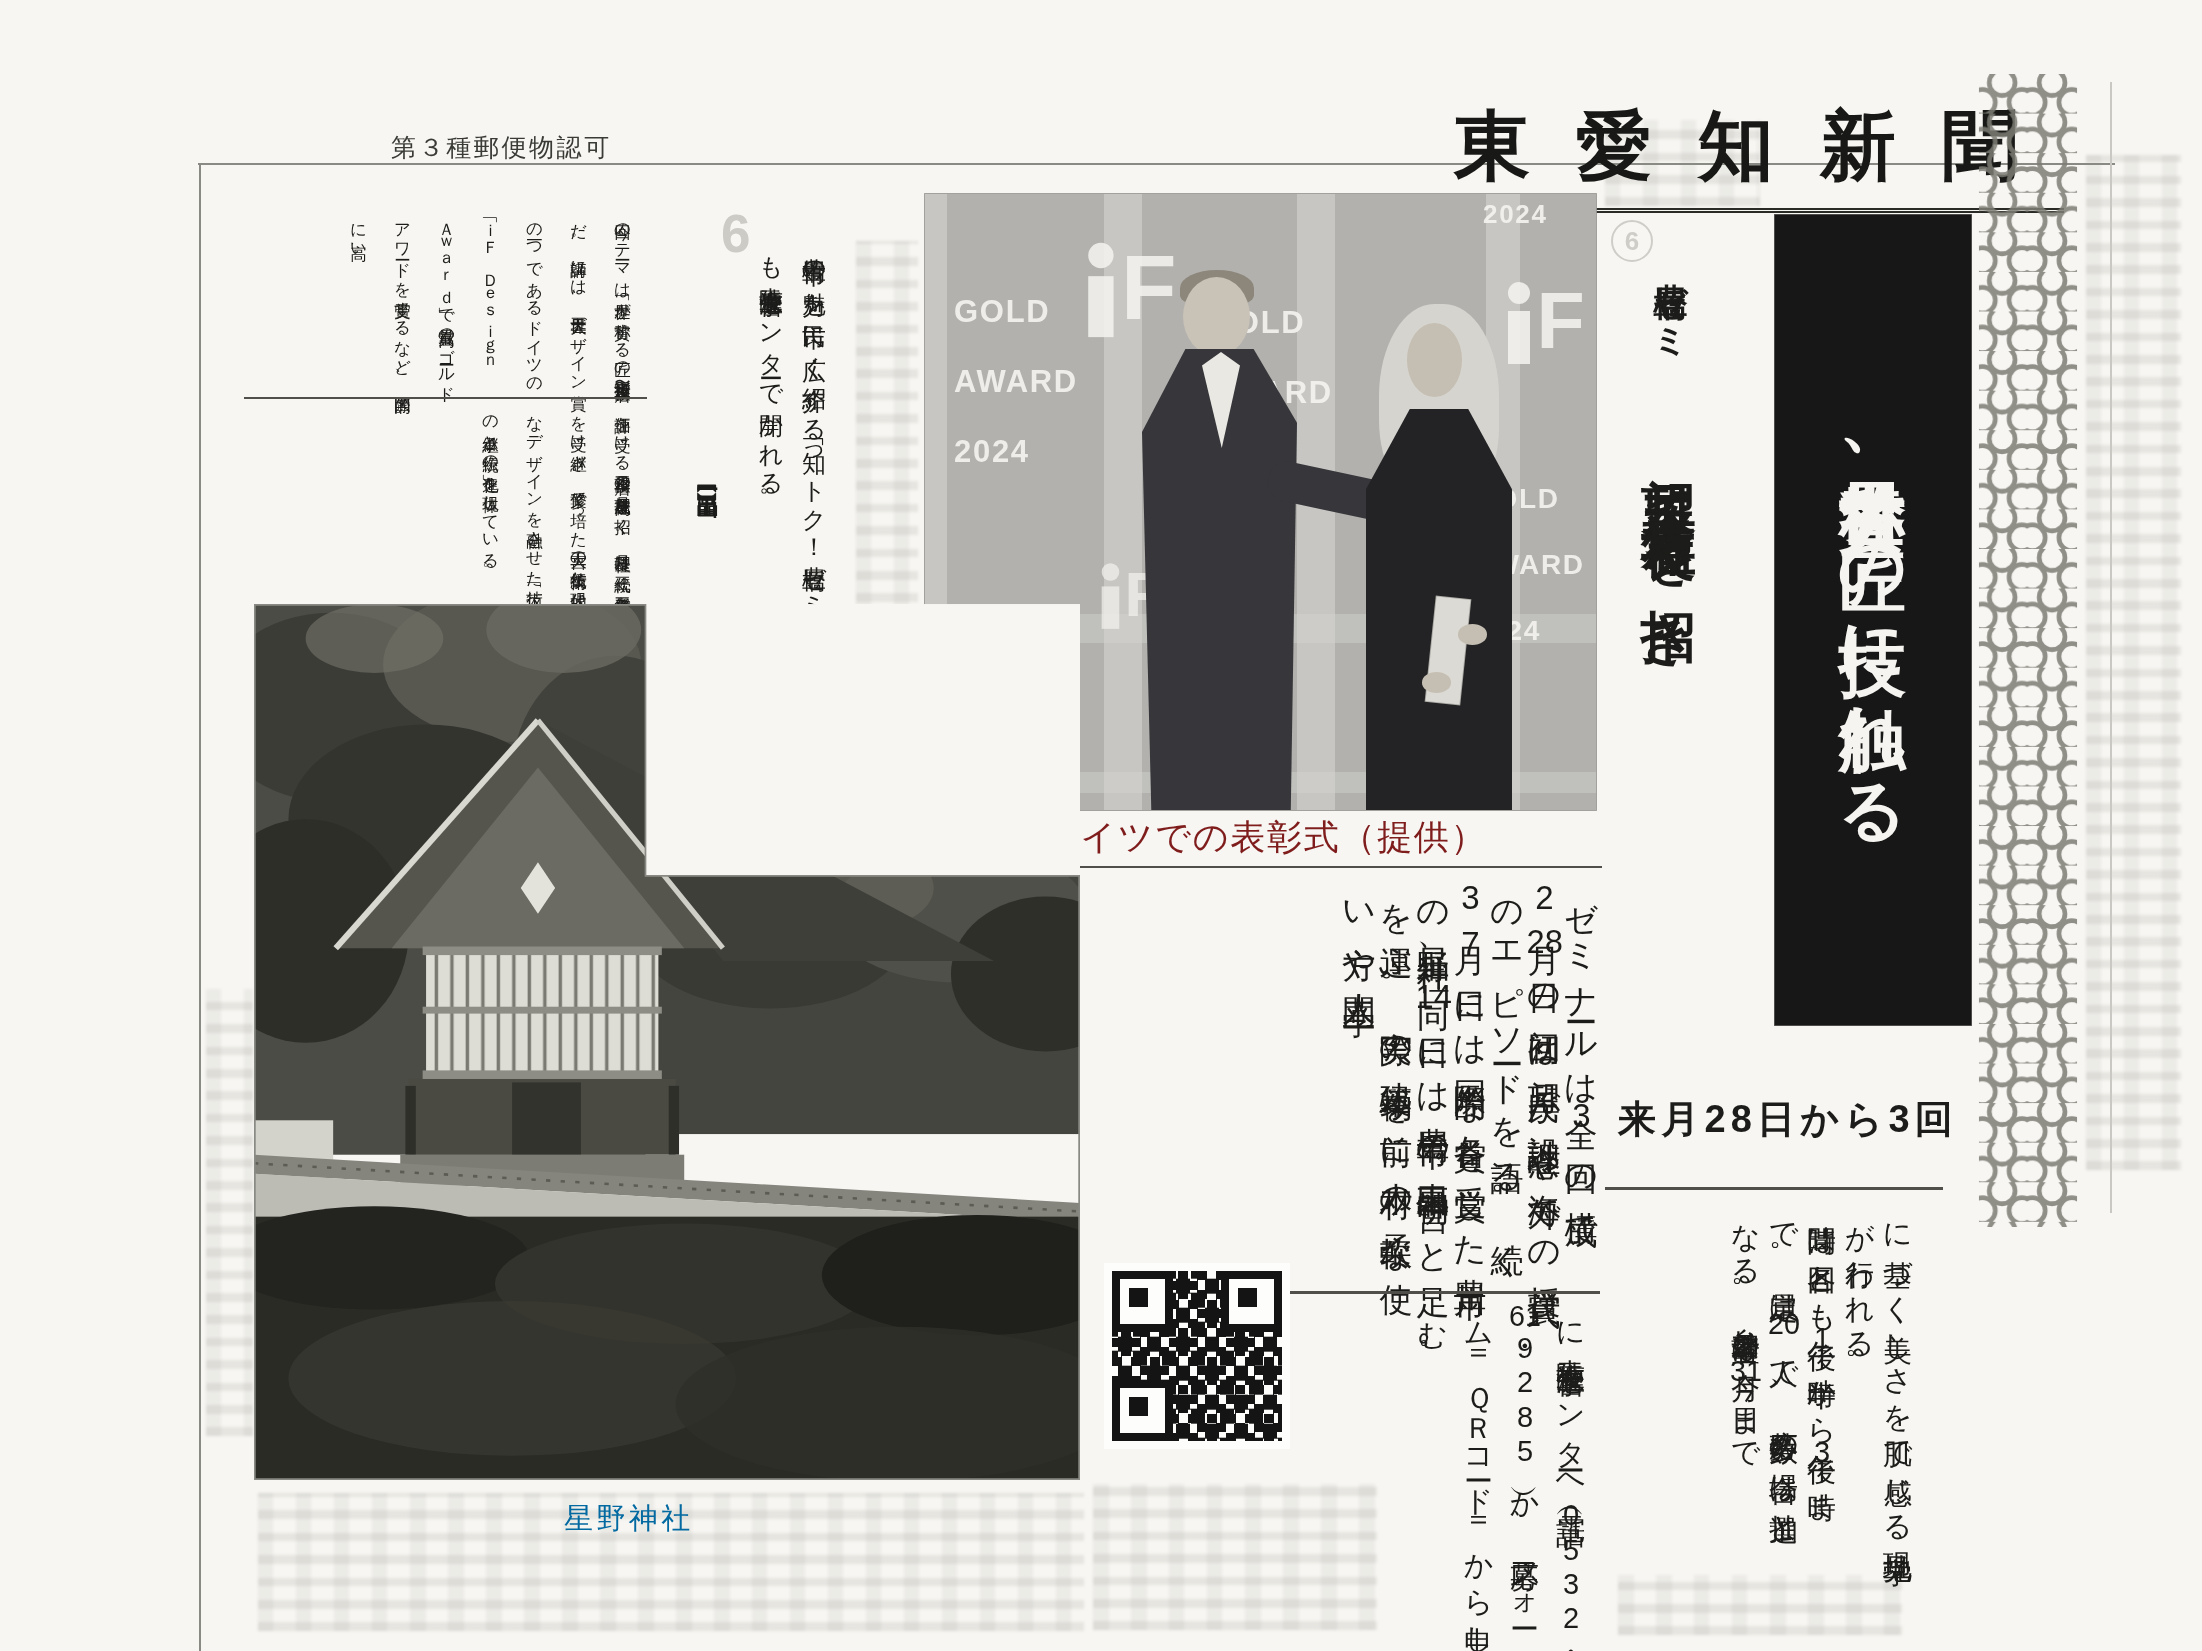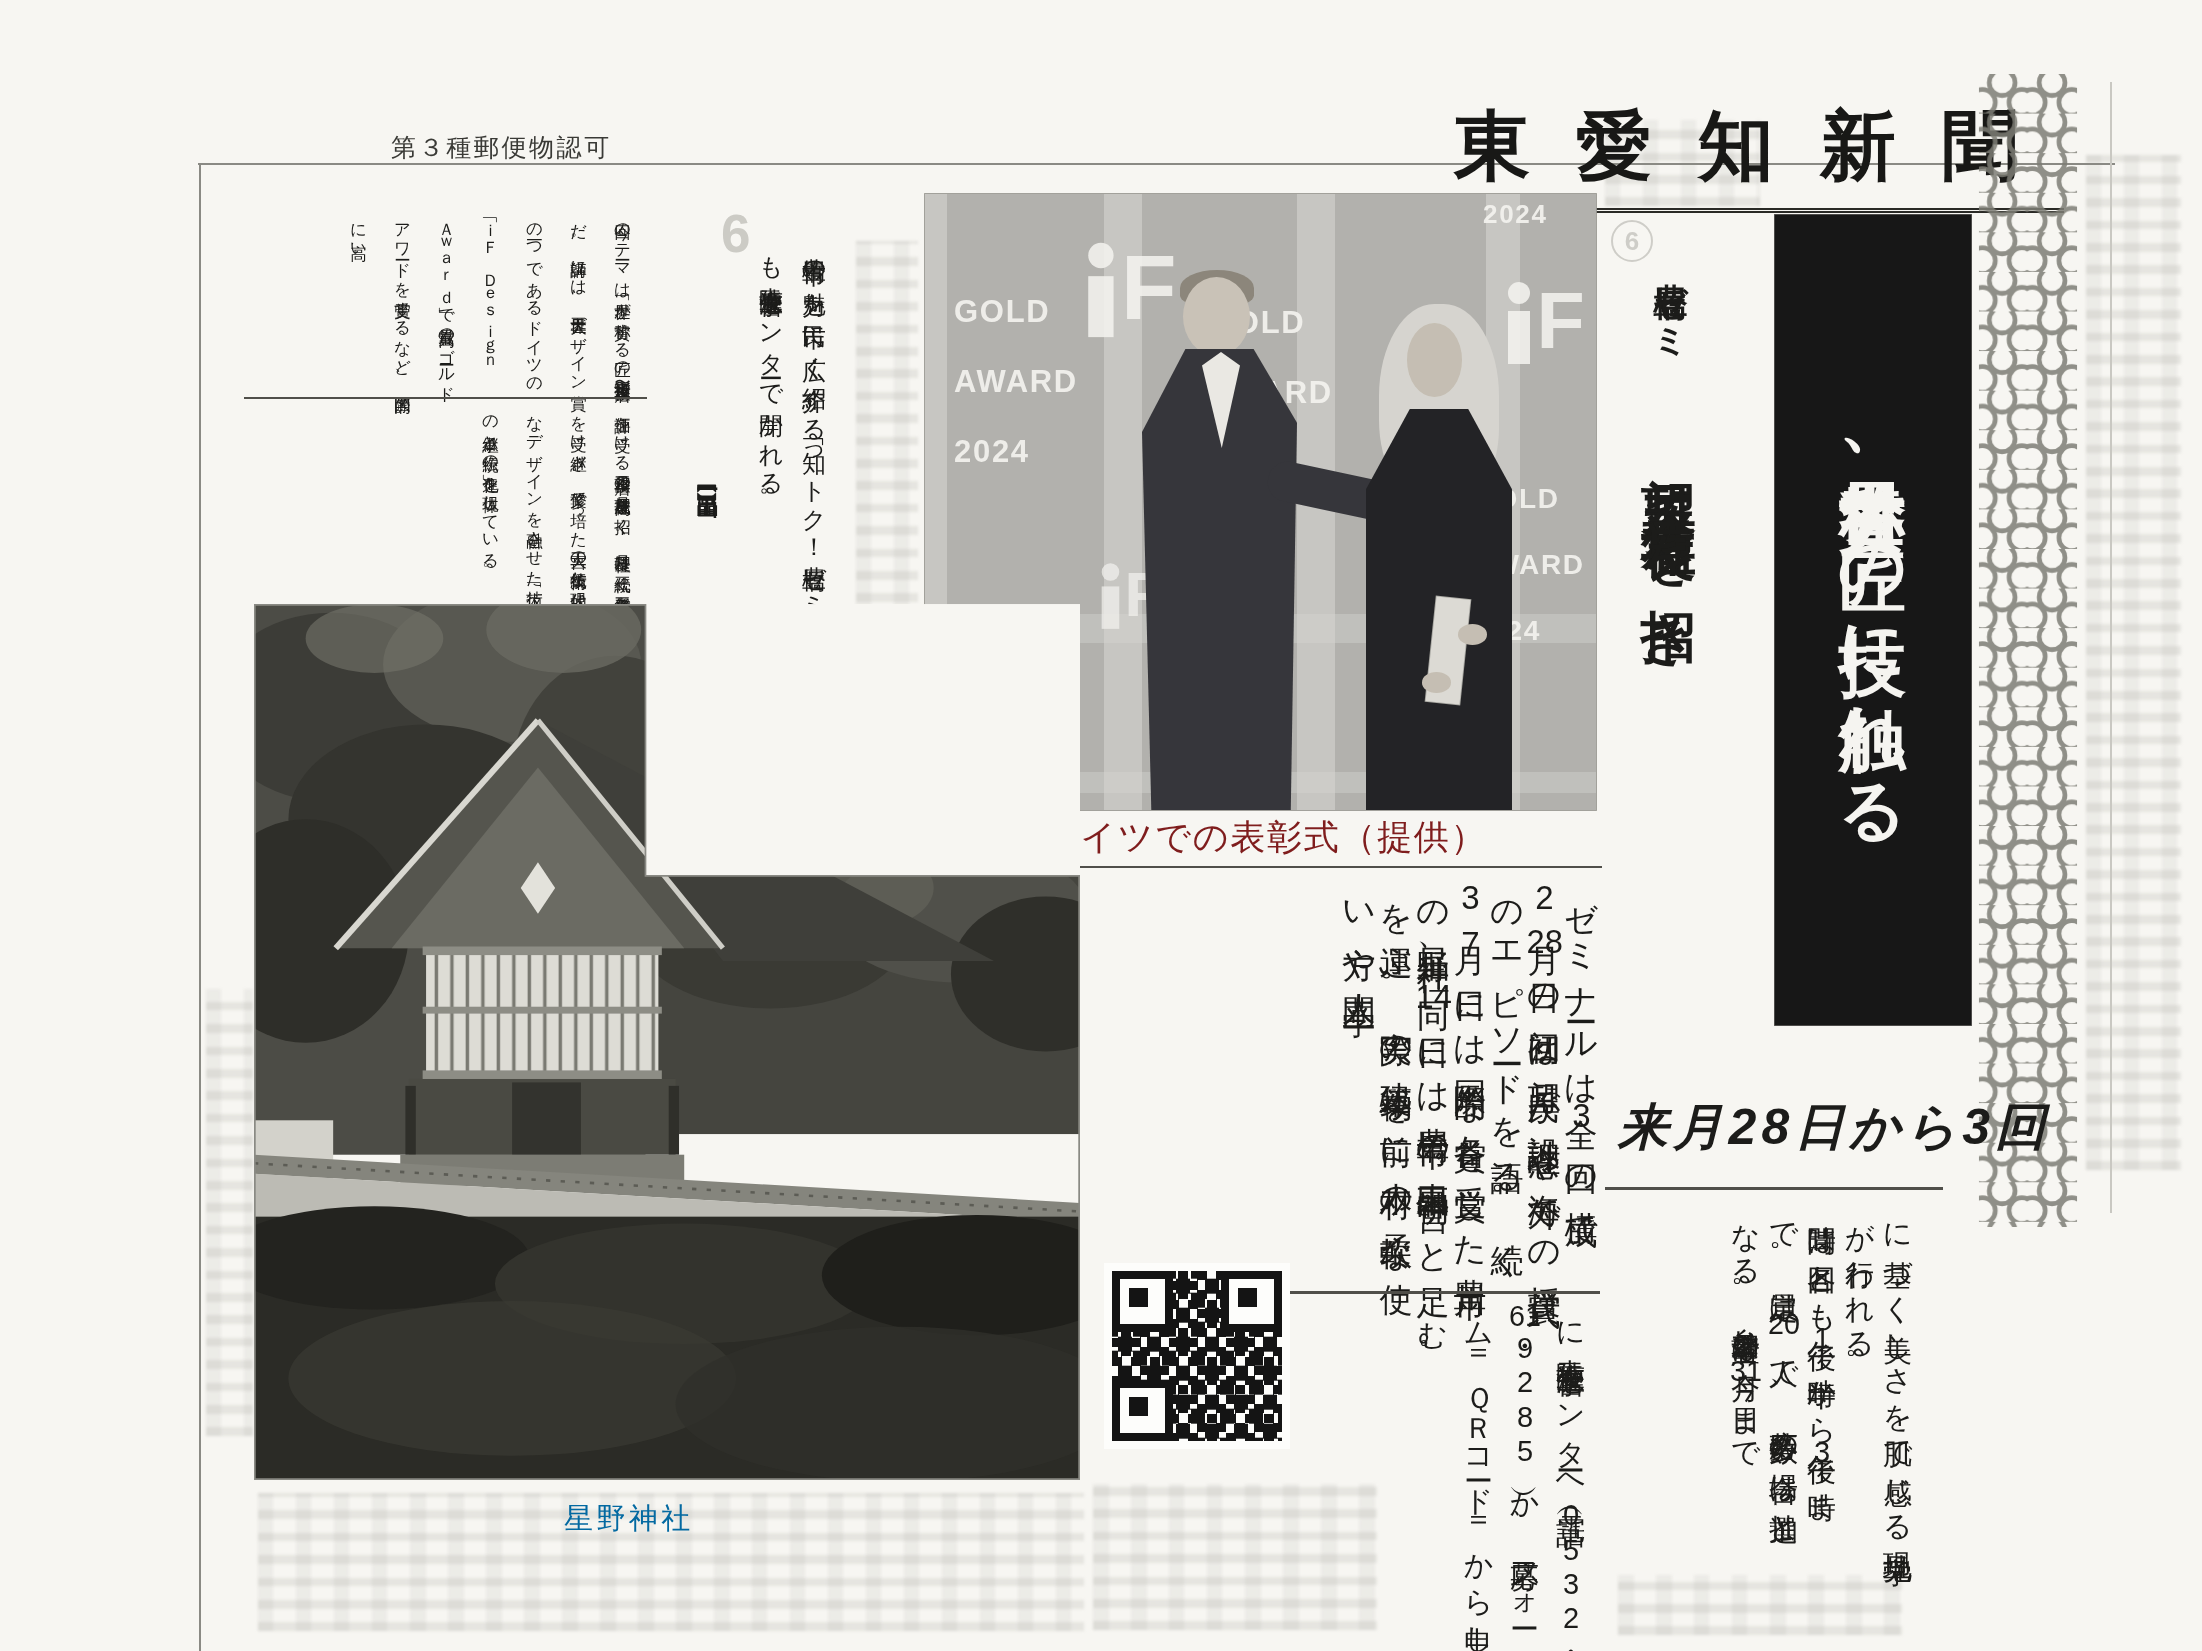--- a/index.html
+++ b/index.html
@@ -28,21 +28,21 @@
     border-bottom:5.2px double #2a2a26;padding-bottom:8.6px;white-space:nowrap;
   }
   
   .hl-block{background:#171717;box-shadow:0 0 0 0.9px #3a3a38;}
   .hl-text{
     color:#f5f4f0;font-weight:bold;font-size:67px;line-height:196px;
     height:810px;text-align:center;letter-spacing:0.9px;
   }
   .kicker{font-size:34px;font-weight:bold;letter-spacing:3.4px;}
   .subhead{font-size:55px;font-weight:bold;letter-spacing:8.6px;line-height:72px;}
-  .dateline{font-size:50px;font-weight:bold;letter-spacing:5.2px;font-style:italic;}
+  .dateline{font-size:38px;font-weight:bold;letter-spacing:5.2px;}
   
   .lead{font-size:24px;line-height:43px;letter-spacing:1.7px;height:490px;width:132px;}
   .byline{font-size:21.5px;height:146px;font-weight:bold;letter-spacing:0;}
   .small-col{font-size:16.5px;line-height:44px;letter-spacing:0.4px;width:397px;}
   .b1{height:186px;} .b2{height:189px;}
   .seminar{font-size:33px;line-height:37px;letter-spacing:4.3px;width:410px;height:409px;}
   .det{font-size:29px;letter-spacing:2.2px;}
   .det-r{line-height:38px;width:306px;height:348px;}
   .det-l{line-height:46px;width:230px;height:344px;}
   .cap{font-size:35px;color:#7f1d1d;letter-spacing:1.7px;}

